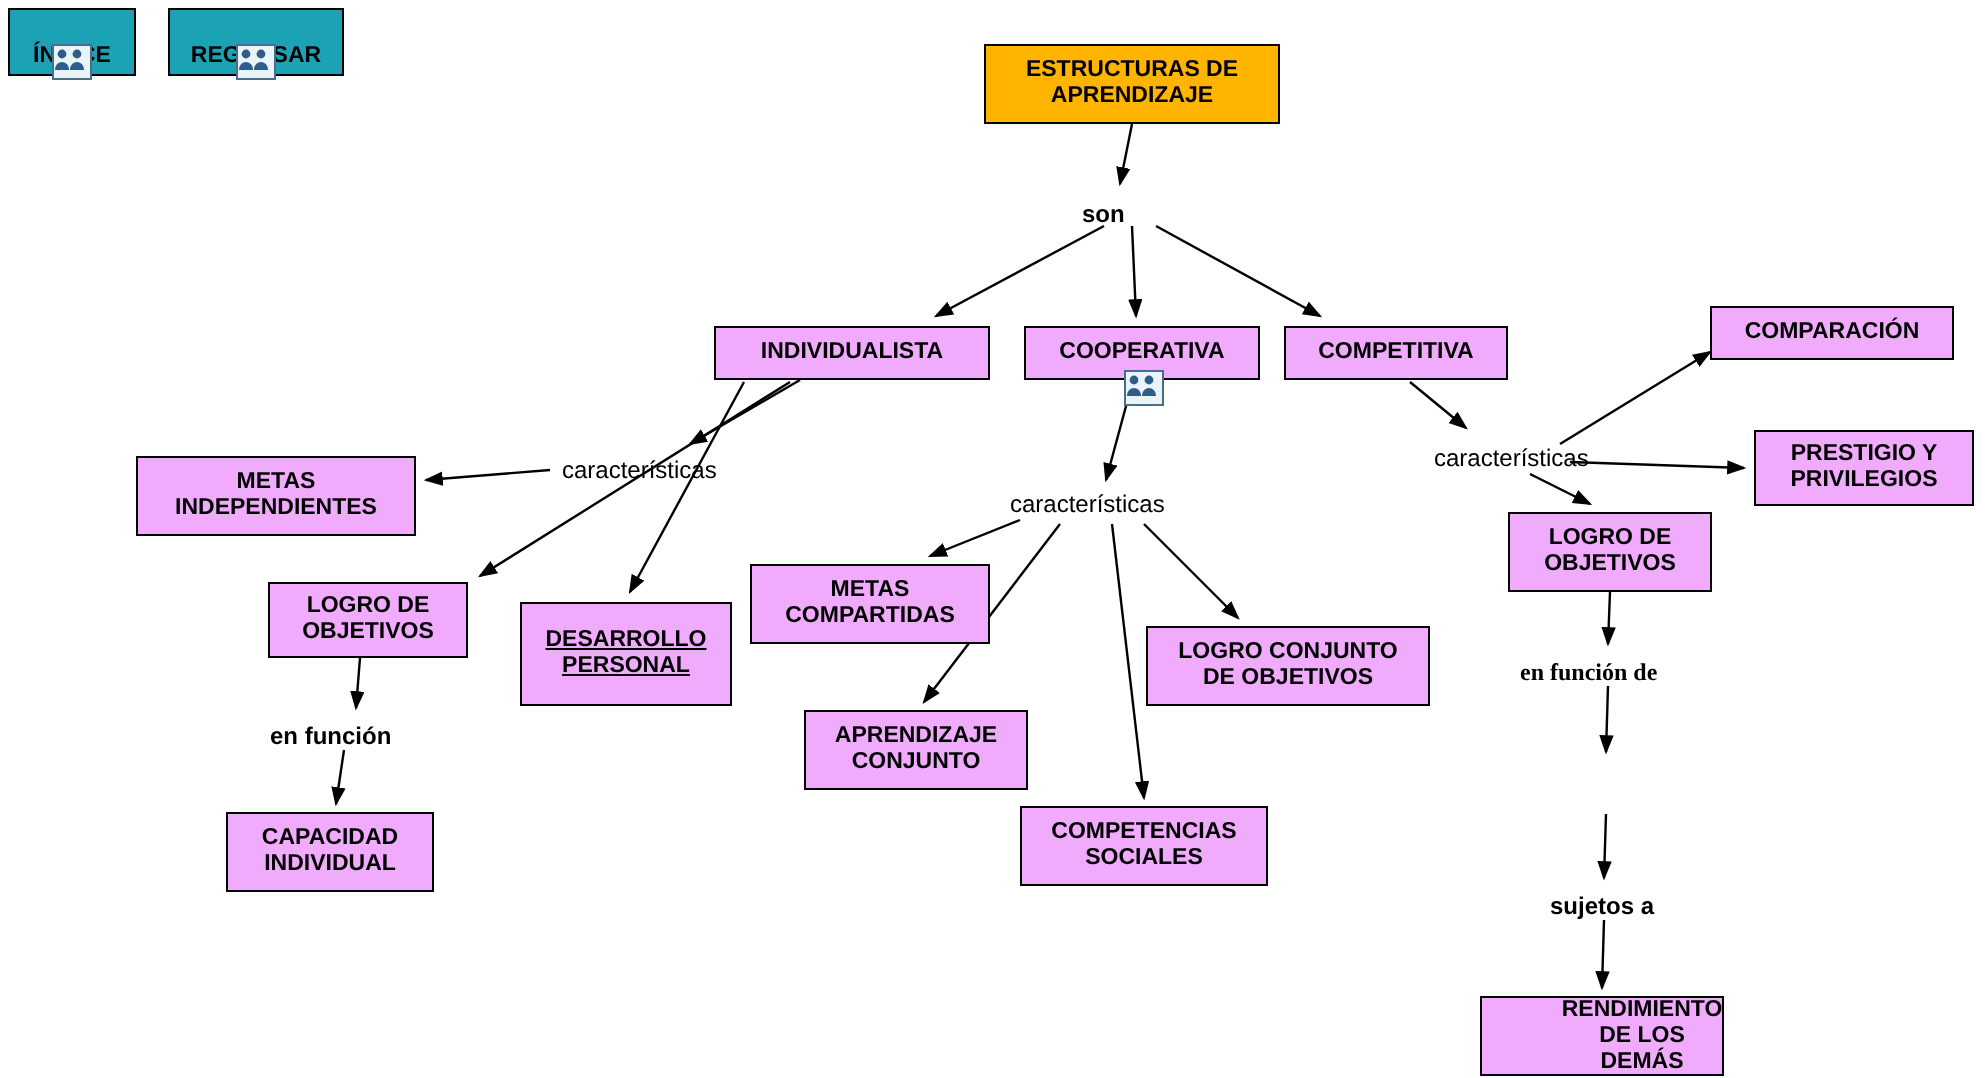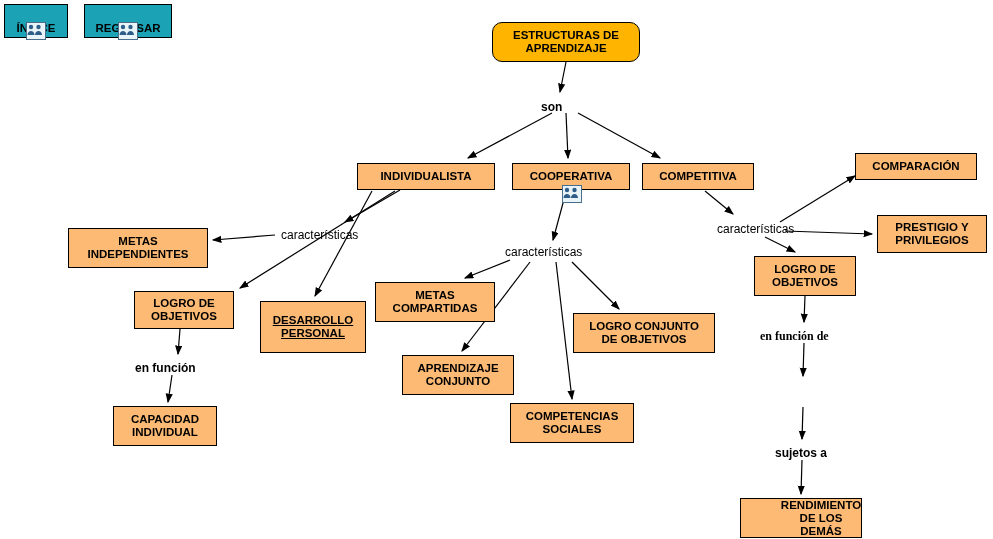--- a/index.html
+++ b/index.html
@@ -20,21 +20,21 @@
     left: 0;
     top: 0;
     width: 993px;
     height: 539px;
     pointer-events: none;
   }
   .node {
     position: absolute;
     box-sizing: border-box;
     border: 1px solid #000000;
-    background: #fdba74;
+    background: #f0abfc;
     color: #000000;
     font-weight: bold;
     font-size: 11.5px;
     line-height: 13px;
     text-align: center;
     display: flex;
     align-items: center;
     justify-content: center;
     padding: 2px 4px;
     white-space: pre-line;
@@ -146,21 +146,21 @@
   </div>
   <span class="miniicon" style="left:118px; top:22px;">
     <svg width="16" height="14" viewBox="0 0 16 14">
       <circle cx="4" cy="4" r="2.2" fill="#2f5d8a"></circle>
       <circle cx="11.5" cy="4" r="2.2" fill="#2f5d8a"></circle>
       <path d="M0.5 12c0-2.6 1.8-4 3.5-4s3.5 1.4 3.5 4z" fill="#2f5d8a"></path>
       <path d="M8 12c0-2.6 1.8-4 3.5-4s3.5 1.4 3.5 4z" fill="#2f5d8a"></path>
     </svg>
   </span>
 
-  <div class="node root" style="left:492px; top:22px; width:148px; height:40px;border-radius:10px;">
+  <div class="node root" style="left:492px; top:22px; width:148px; height:40px;">
     <span>ESTRUCTURAS DE
 APRENDIZAJE</span>
   </div>
 
   <div class="node" style="left:357px; top:163px; width:138px; height:27px;">
     <span>INDIVIDUALISTA</span>
   </div>
 
   <div class="node" style="left:512px; top:163px; width:118px; height:27px;">
     <span>COOPERATIVA</span>

